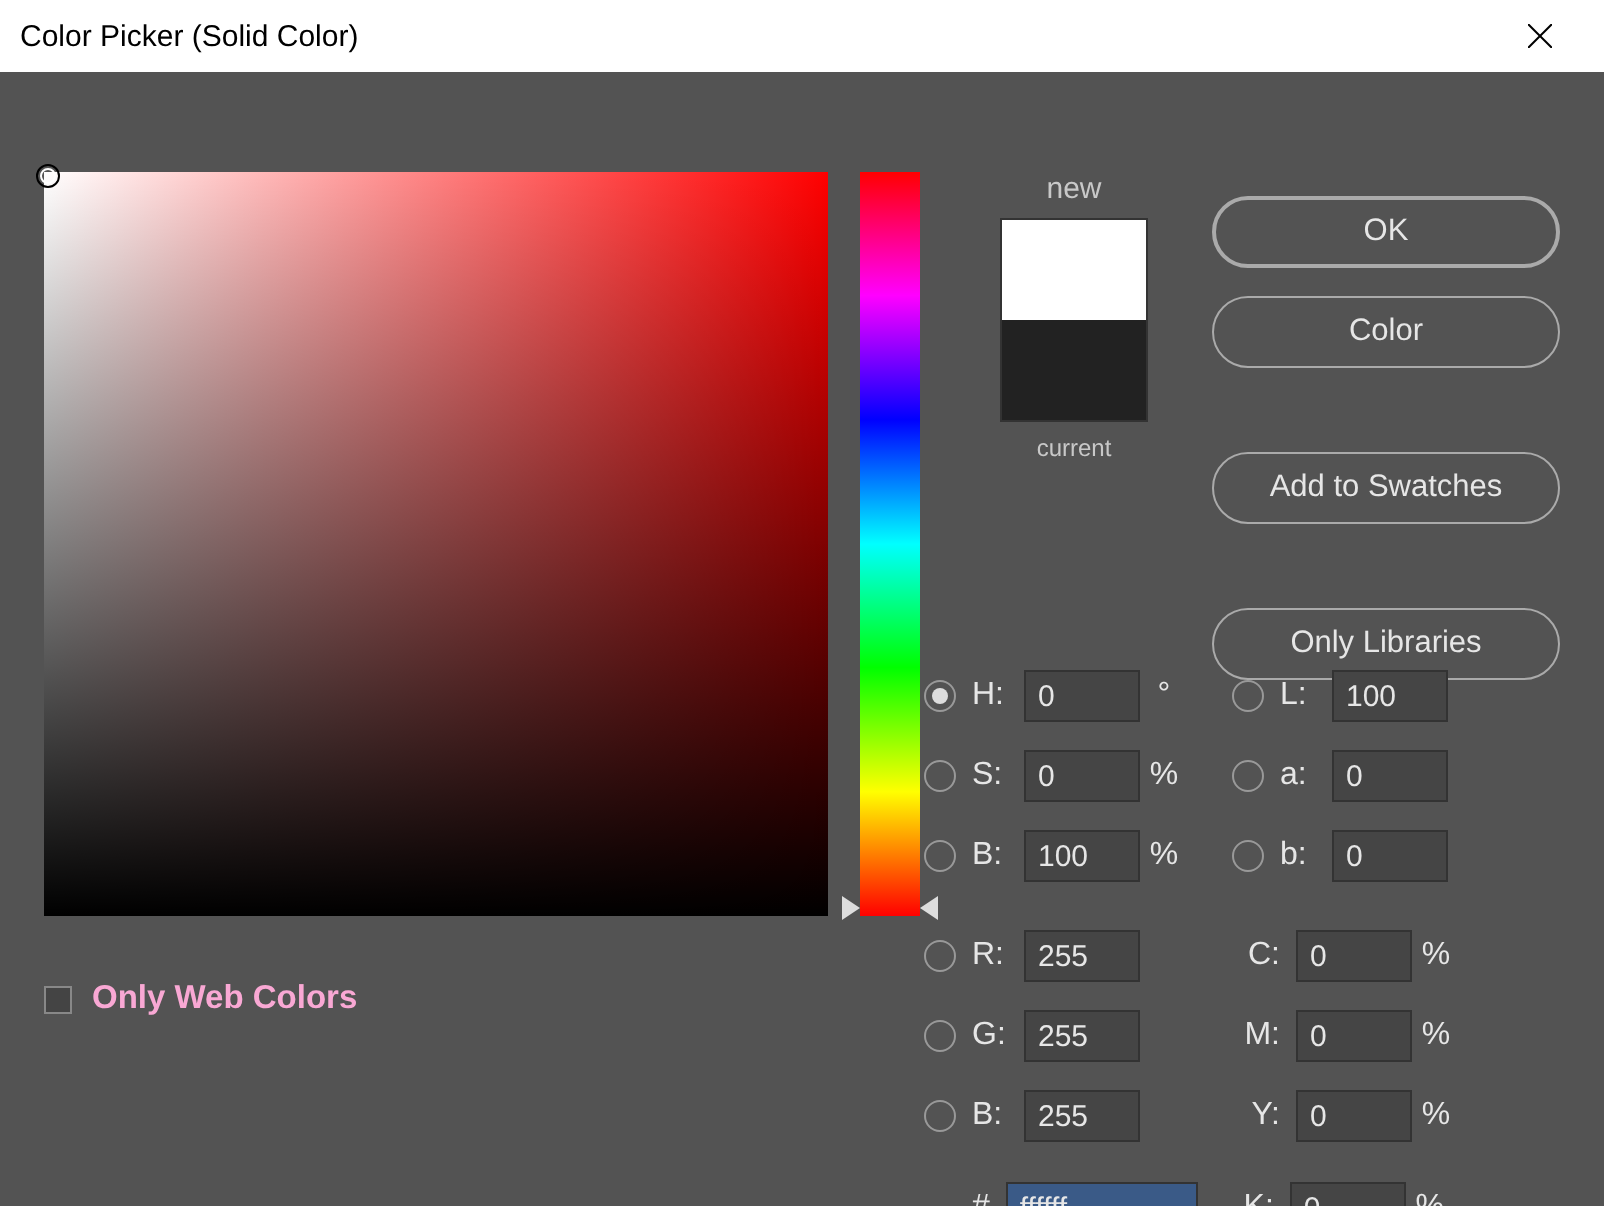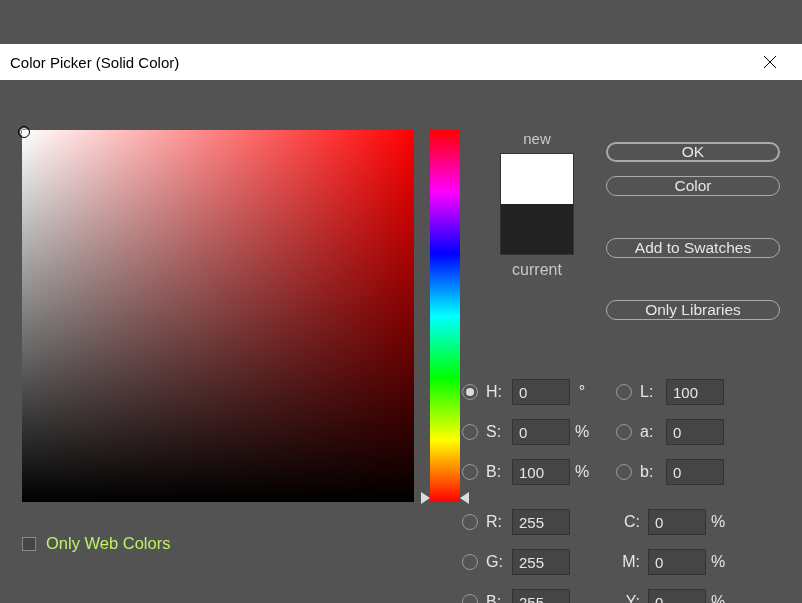--- a/index.html
+++ b/index.html
@@ -1,41 +1,41 @@
 <!DOCTYPE html>
 <html><head>
 <meta charset="utf-8">
 <style>
 * { box-sizing: border-box; margin: 0; padding: 0; font-family: "Segoe UI", Arial, sans-serif; }
 body { background: #535353; width: 802px; height: 603px; overflow: hidden; }
-.titlebar { background: #fff; height: 36px; display: flex; align-items: center; padding: 0 10px; margin-top: 44px; }
+.titlebar { background: #fff; height: 36px; display: flex; align-items: center; padding: 0 10px; }
 .titlebar-title { font-size: 15px; color: #000; }
 .titlebar-spacer { flex: 1; }
 .close-btn { width: 44px; height: 36px; display: flex; align-items: center; justify-content: center; cursor: pointer; }
 .close-btn svg { width: 12px; height: 12px; }
 .content { position: relative; padding: 50px 22px 22px 22px; display: flex; color: #e6e6e6; }
 .left-col { width: 392px; }
 .sv-field { position: relative; width: 392px; height: 372px; background: linear-gradient(to top, #000, rgba(0,0,0,0)), linear-gradient(to right, #fff, #ff0000); cursor: crosshair; }
 .sv-marker { position: absolute; top: -4px; left: -4px; width: 12px; height: 12px; border: 1px solid #000; border-radius: 50%; }
 .sv-marker::after { content: ""; position: absolute; inset: 1px; border: 1px solid #fff; border-radius: 50%; }
 .web-row { display: flex; align-items: center; gap: 10px; margin-top: 32px; }
 .checkbox { width: 14px; height: 14px; border: 1px solid #888; background: #444; cursor: pointer; }
-.web-label { font-size: 16.5px; color: #bef264; }
+.web-label { font-size: 16.5px; color: #f9a8d4; font-weight: bold; }
 .hue-col { width: 30px; margin-left: 16px; position: relative; }
 .hue-strip { width: 30px; height: 372px; cursor: pointer; background: linear-gradient(to bottom, #ff0000 0%, #ff00ff 16.6%, #0000ff 33.3%, #00ffff 50%, #00ff00 66.6%, #ffff00 83.3%, #ff0000 100%); }
 .hue-arrows { position: absolute; left: -9px; width: 48px; pointer-events: none; display: flex; justify-content: space-between; }
 .hue-arrows svg { width: 9px; height: 12px; }
 .swatch-col { margin-left: 24px; width: 106px; display: flex; flex-direction: column; align-items: center; }
 .swatch-label { font-size: 15px; color: #c8c8c8; margin-bottom: 6px; }
 .swatch-box { width: 74px; height: 102px; border: 1px solid #333; }
 .swatch-new { width: 100%; height: 50%; background: #ffffff; }
 .swatch-cur { width: 100%; height: 50%; background: #222; }
-.swatch-label2 { font-size: 16px; color: #c8c8c8; margin-top: 6px; }
+.swatch-label2 { font-size: 12px; color: #c8c8c8; margin-top: 6px; }
 .buttons-col { position: absolute; right: 22px; top: 62px; width: 174px; display: flex; flex-direction: column; gap: 14px; }
-.btn { height: 20px; border-radius: 18px; border: 1px solid #aaa; background: transparent; color: #e6e6e6; font-size: 15.5px; cursor: pointer; display: flex; align-items: center; justify-content: center; }
+.btn { height: 36px; border-radius: 18px; border: 1px solid #aaa; background: transparent; color: #e6e6e6; font-size: 15.5px; cursor: pointer; display: flex; align-items: center; justify-content: center; }
 .btn.primary { border-width: 2px; }
 .fields { position: absolute; left: 462px; top: 292px; font-size: 16px; color: #e6e6e6; }
 .frow { display: flex; align-items: center; height: 40px; }
 .radio { width: 16px; height: 16px; border: 1.5px solid #999; border-radius: 50%; margin-right: 8px; cursor: pointer; display: flex; align-items: center; justify-content: center; }
 .radio.sel::after { content: ""; width: 8px; height: 8px; background: #ddd; border-radius: 50%; }
 .flabel { width: 26px; }
 .finput { width: 58px; height: 26px; background: #454545; border: 1px solid #333; color: #e6e6e6; padding: 0 6px; font-size: 15px; }
 .finput.hex { width: 96px; background: #3a5a87; }
 .finput.hex::selection { background: #1e4c7a; }
 .unit { width: 24px; text-align: center; }

